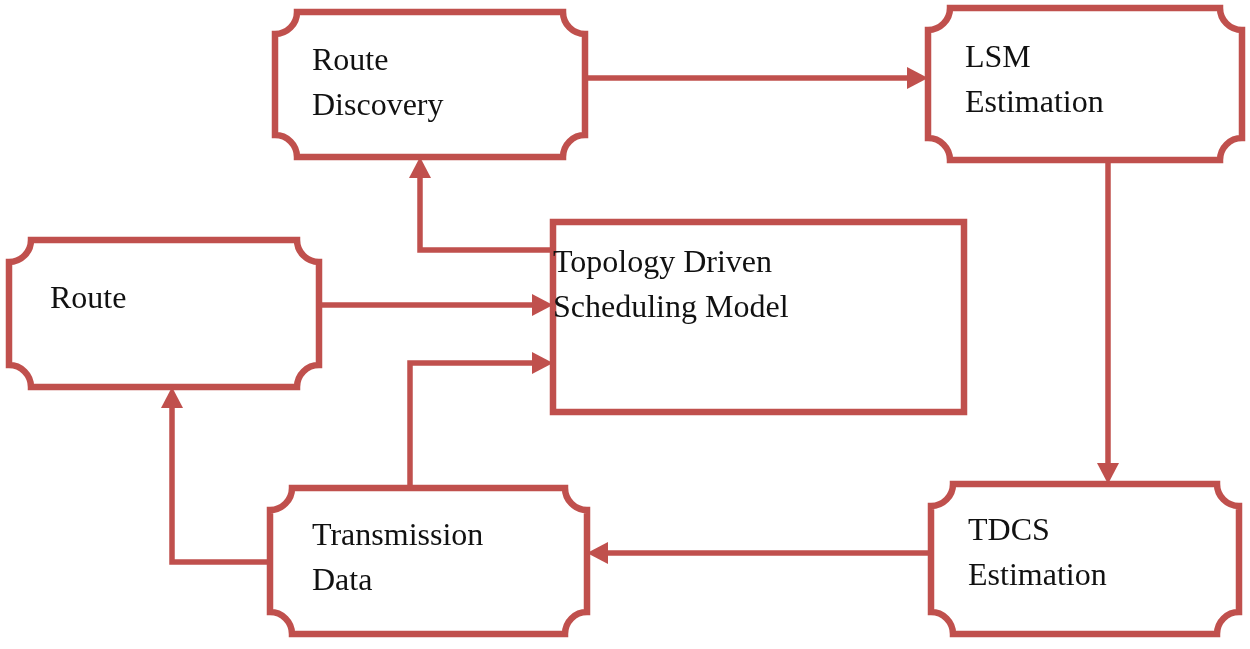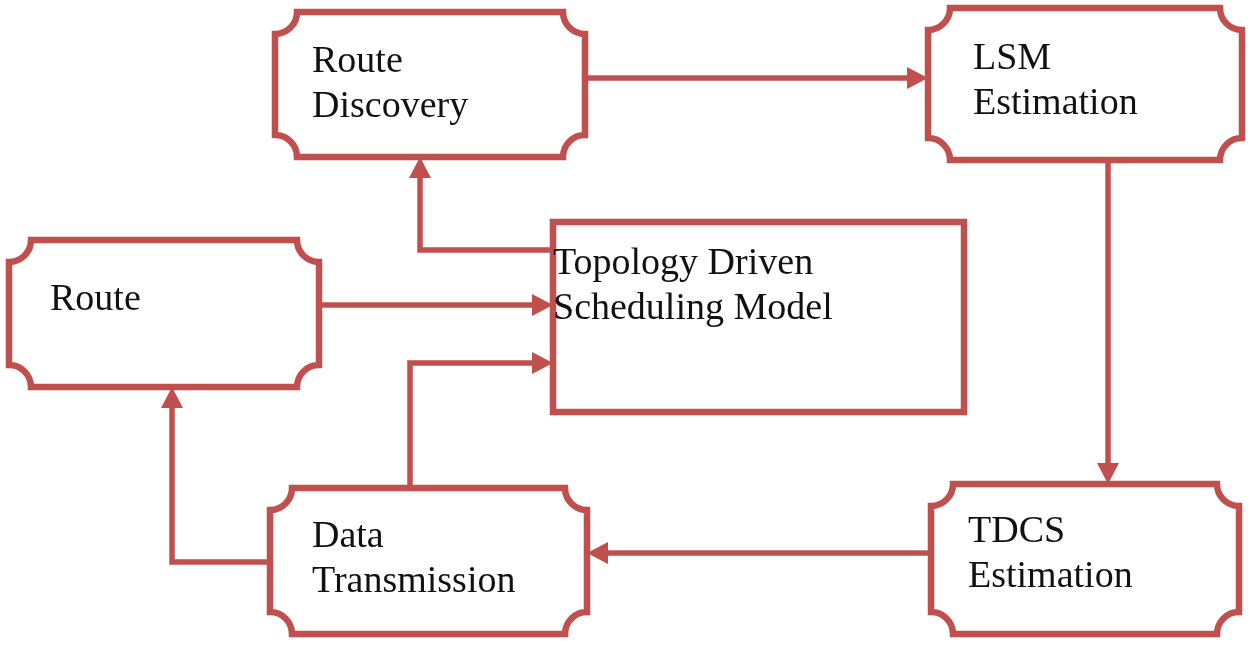--- a/index.html
+++ b/index.html
@@ -11,21 +11,21 @@
     background: #ffffff;
     overflow: hidden;
   }
   .stage svg { position: absolute; left: 0; top: 0; color: var(--accent); }
   .borders path, .borders rect { fill: none; stroke: currentColor; stroke-width: 6.5; }
   .edges path { fill: none; stroke: currentColor; stroke-width: 5.5; }
   .edges .head { fill: currentColor; stroke: none; }
   .label {
     position: absolute;
     font-family: "Liberation Serif", "DejaVu Serif", serif;
-    font-size: 38px;
+    font-size: 32px;
     line-height: 45px;
     color: var(--ink);
     white-space: nowrap;
   }
   .label span { display: block; }
   .label.centered { text-align: left; }
 </style>
 </head>
 <body style="background: rgb(255, 255, 255);">
 
@@ -72,37 +72,37 @@
         <polygon class="head" points="409,178 431,178 420,157"></polygon>
       </g>
     </g>
   </svg>
 
   <div class="label" style="left:312px; top:37px;">
     <span>Route</span>
     <span>Discovery</span>
   </div>
 
-  <div class="label" style="left:965px; top:34px;margin-left:8px;">
+  <div class="label" style="left:965px; top:34px;">
     <span>LSM</span>
     <span>Estimation</span>
   </div>
 
   <div class="label" style="left:50px; top:275px;">
     <span>Route</span>
   </div>
 
   <div class="label centered" style="left:553px; top:239px; width:411px;">
     <span>Topology Driven</span>
     <span>Scheduling Model</span>
   </div>
 
   <div class="label" style="left:312px; top:512px;">
+    <span>Transmission</span>
     <span>Data</span>
-    <span>Transmission</span>
   </div>
 
   <div class="label" style="left:968px; top:507px;">
     <span>TDCS</span>
     <span>Estimation</span>
   </div>
 
 </div>
 
 </body></html>

